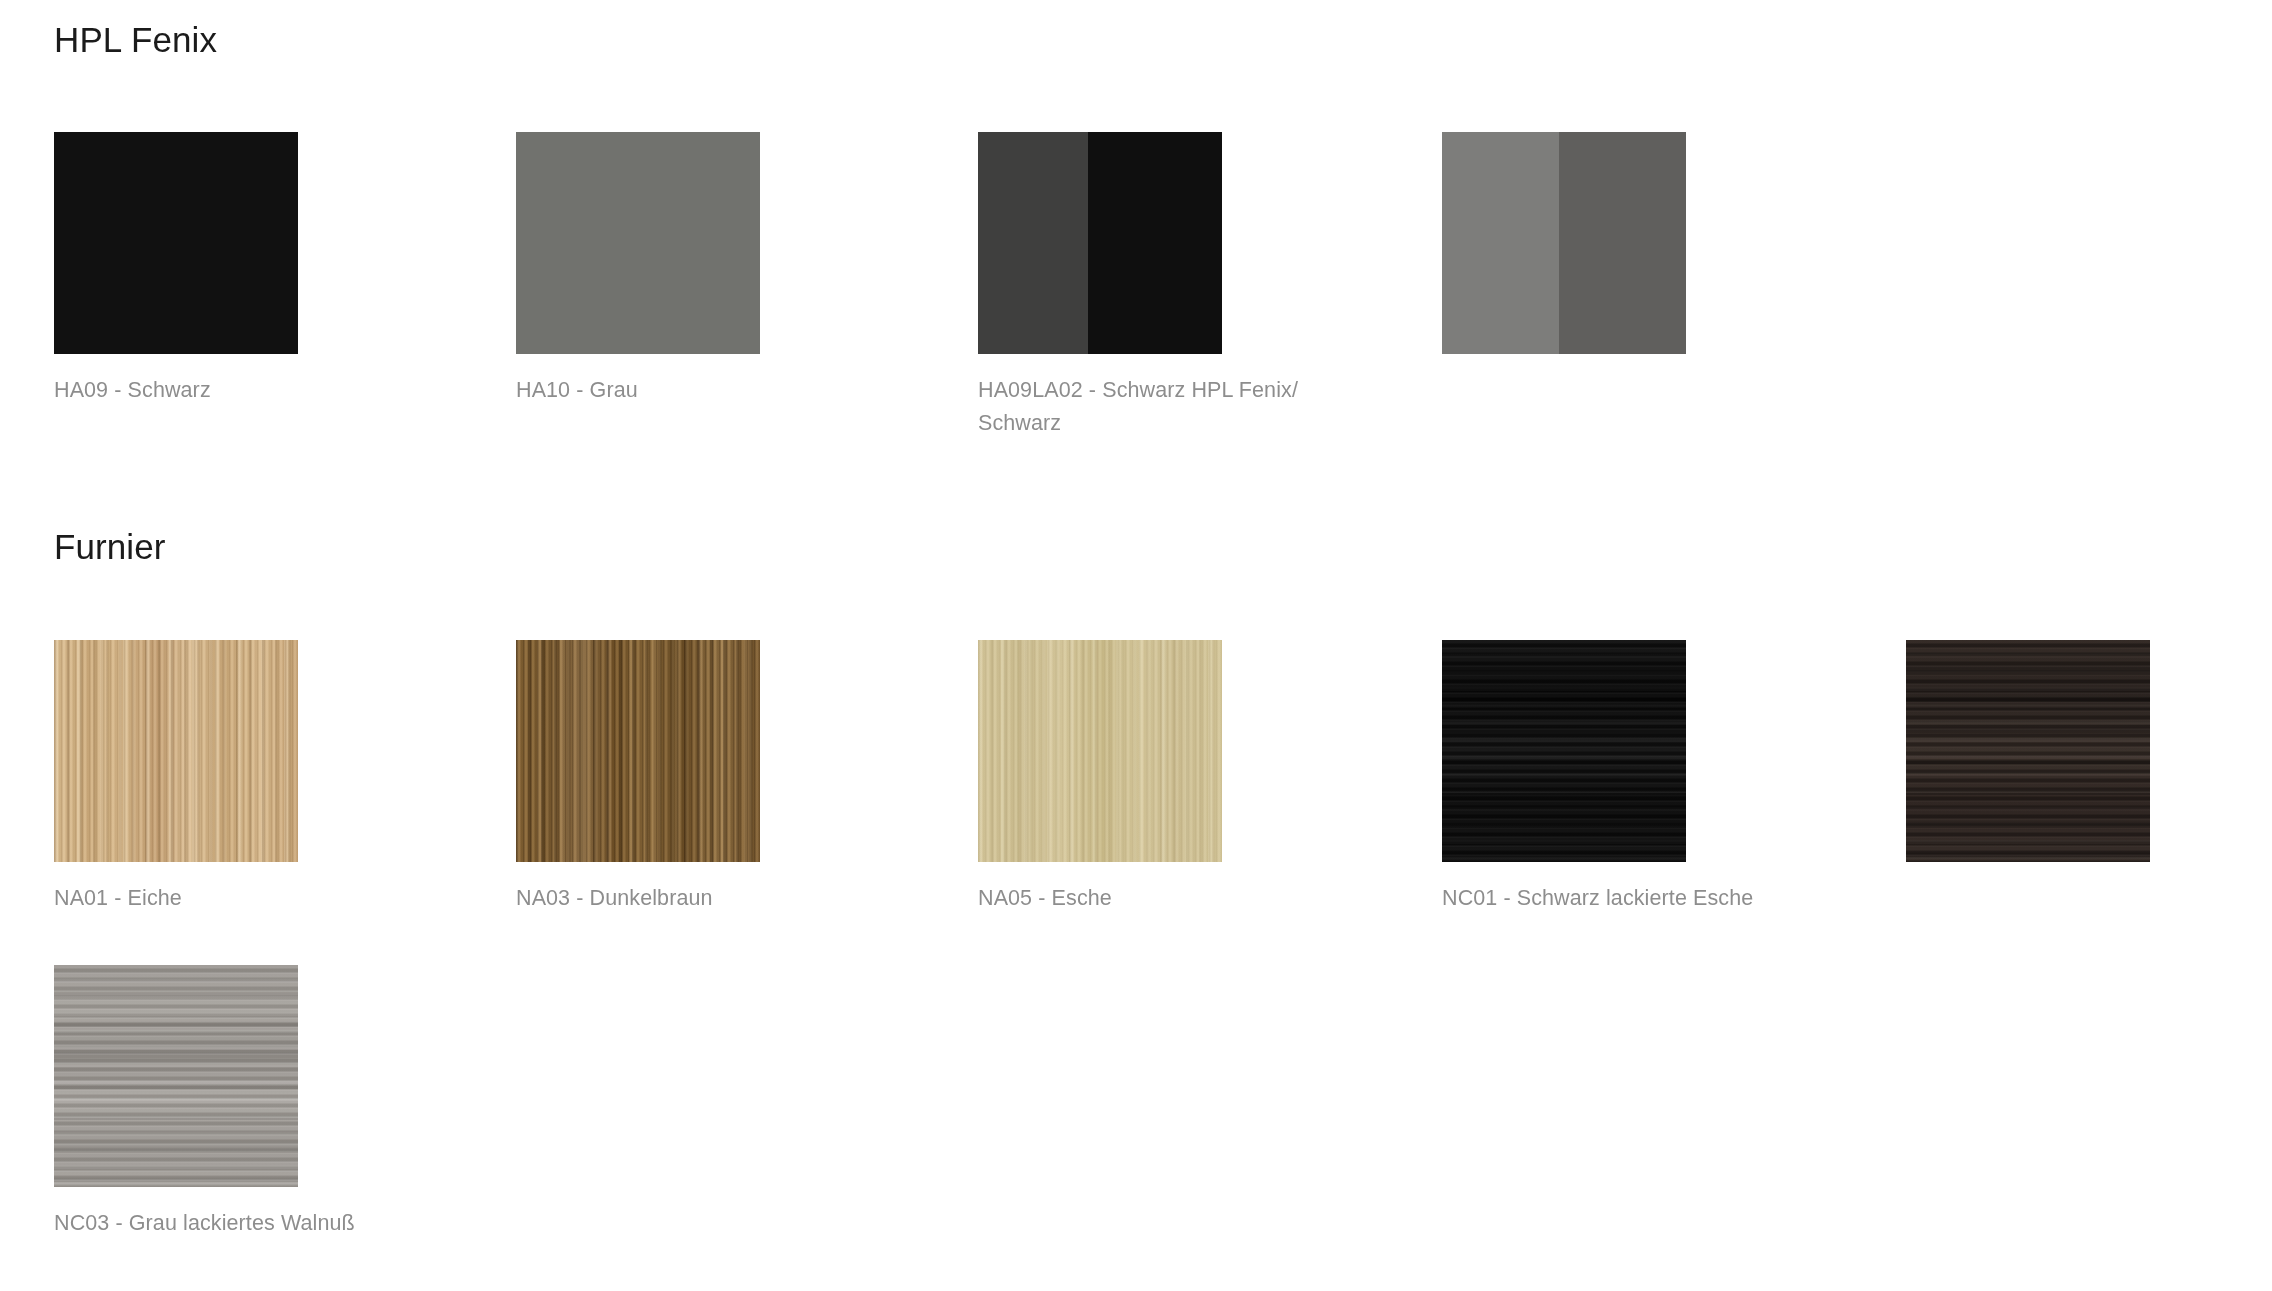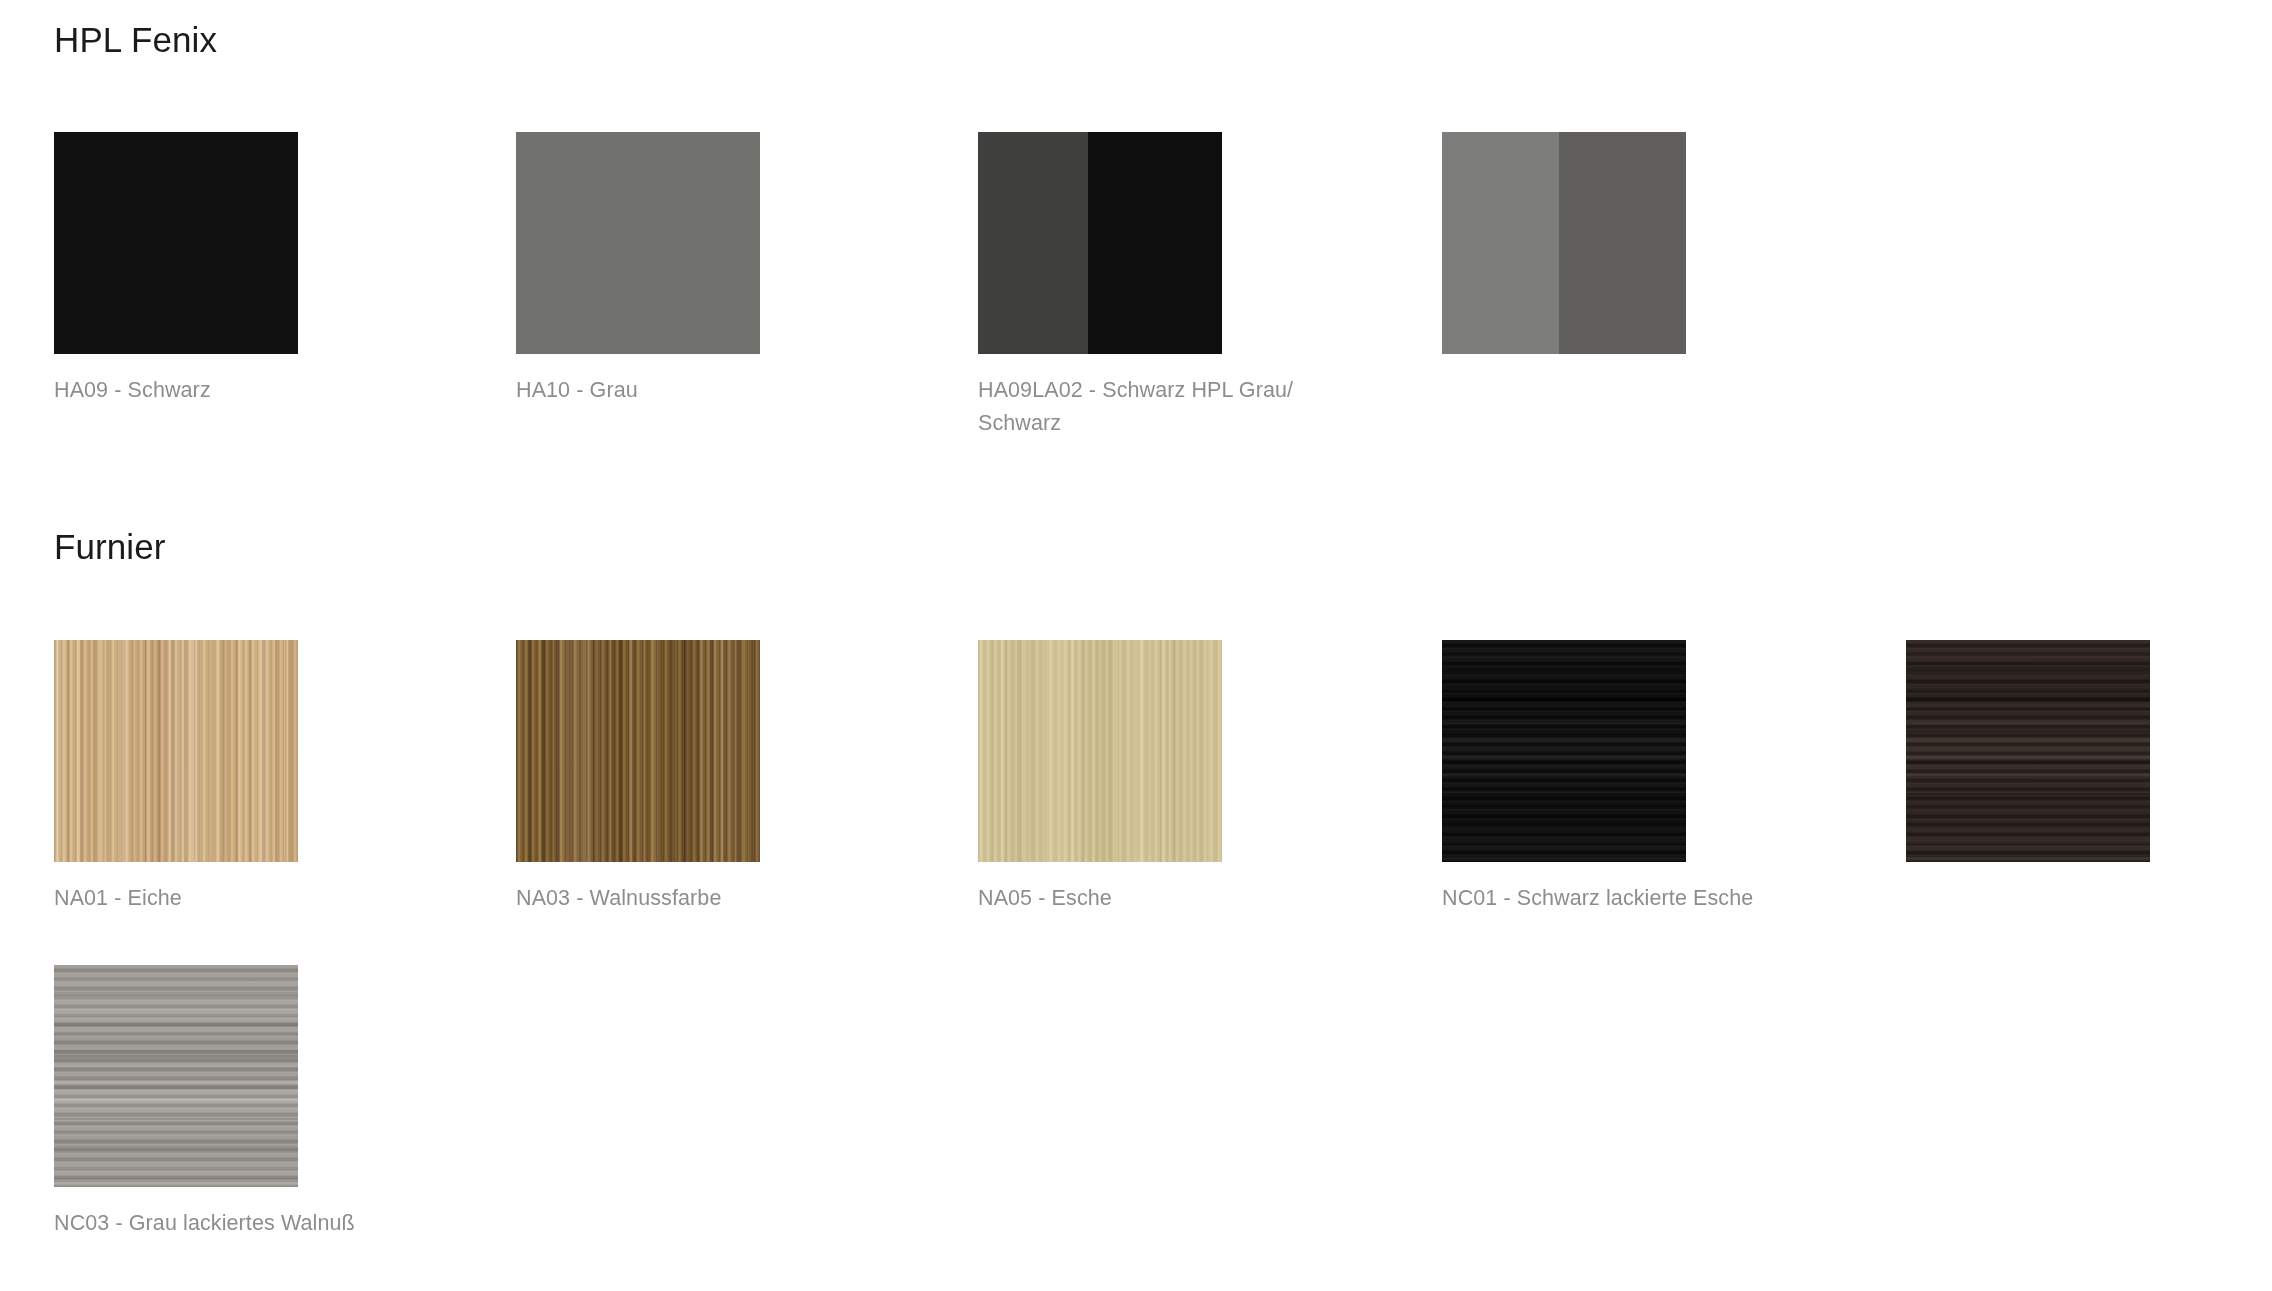--- a/index.html
+++ b/index.html
@@ -118,21 +118,21 @@
             <div class="fill" style="background:#71726e;"></div>
           </div>
           <div class="swatch-label">HA10 - Grau</div>
         </div>
 
         <div class="swatch-cell" style="left:938px;">
           <div class="swatch-tile">
             <div class="fill left" style="background:#3f3f3e;"></div>
             <div class="fill right" style="background:#0f0f0f;"></div>
           </div>
-          <div class="swatch-label">HA09LA02 - Schwarz HPL Grau/ Schwarz</div>
+          <div class="swatch-label">HA09LA02 - Schwarz HPL Fenix/ Schwarz</div>
         </div>
 
         <div class="swatch-cell" style="left:1402px;">
           <div class="swatch-tile">
             <div class="fill left" style="background:#7d7d7b;width:48%;"></div>
             <div class="fill right" style="background:#605f5d;left:48%;"></div>
           </div>
         </div>
 
       </div>
@@ -157,21 +157,21 @@
         </div>
 
         <div class="swatch-cell" style="left:476px;">
           <div class="swatch-tile">
             <div class="grain grain-v" style="background-image:
                 repeating-linear-gradient(90deg, rgba(50,32,12,0.34) 0px, rgba(50,32,12,0.34) 1px, rgba(210,175,125,0.16) 2px, rgba(210,175,125,0.16) 4px, rgba(60,40,16,0.18) 5px, rgba(60,40,16,0.18) 7px),
                 repeating-linear-gradient(90deg, rgba(40,26,10,0.28) 0px, rgba(40,26,10,0.28) 2px, rgba(0,0,0,0) 3px, rgba(0,0,0,0) 12px),
                 repeating-linear-gradient(90deg, rgba(215,180,130,0.22) 0px, rgba(215,180,130,0.22) 2px, rgba(0,0,0,0) 4px, rgba(0,0,0,0) 21px),
                 linear-gradient(90deg,#8a6838 0%,#7a5a2e 12%,#95754a 26%,#755529 40%,#8d6c3c 54%,#6e5026 68%,#927244 82%,#7b5b30 100%);"></div>
           </div>
-          <div class="swatch-label">NA03 - Walnussfarbe</div>
+          <div class="swatch-label">NA03 - Dunkelbraun</div>
         </div>
 
         <div class="swatch-cell" style="left:938px;">
           <div class="swatch-tile">
             <div class="grain grain-v" style="background-image:
                 repeating-linear-gradient(90deg, rgba(150,132,88,0.14) 0px, rgba(150,132,88,0.14) 1px, rgba(255,250,225,0.12) 2px, rgba(255,250,225,0.12) 4px, rgba(150,132,88,0.07) 5px, rgba(150,132,88,0.07) 7px),
                 repeating-linear-gradient(90deg, rgba(140,122,78,0.10) 0px, rgba(140,122,78,0.10) 2px, rgba(0,0,0,0) 3px, rgba(0,0,0,0) 15px),
                 repeating-linear-gradient(90deg, rgba(255,252,232,0.14) 0px, rgba(255,252,232,0.14) 3px, rgba(0,0,0,0) 5px, rgba(0,0,0,0) 26px),
                 linear-gradient(90deg,#d3c599 0%,#cbbc8f 18%,#d6c89d 34%,#c8b988 50%,#d4c69a 66%,#ccbd91 82%,#d2c497 100%);"></div>
           </div>

